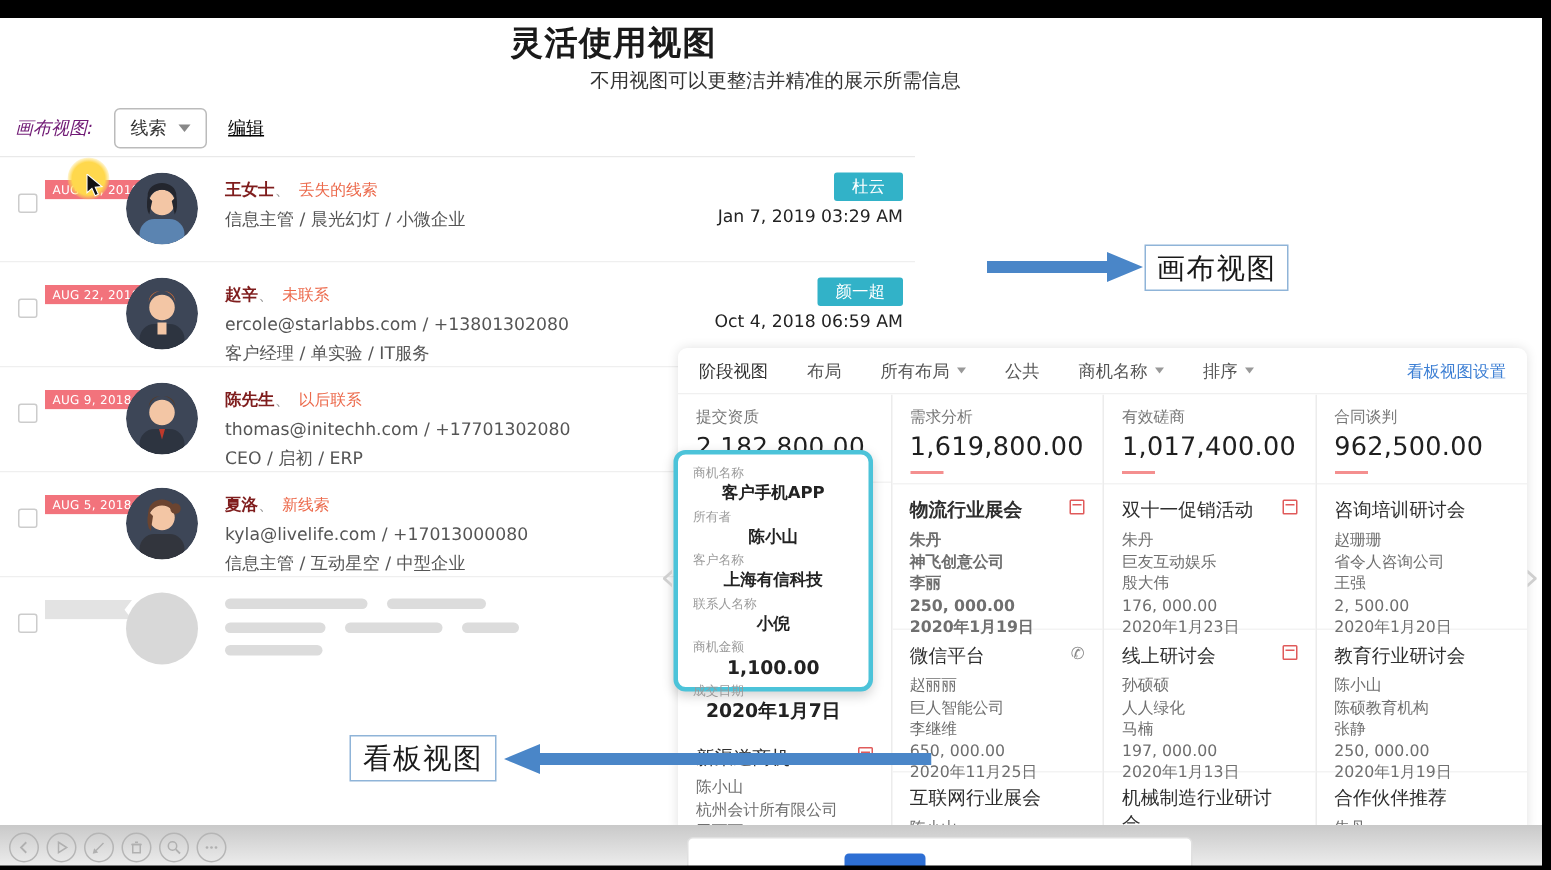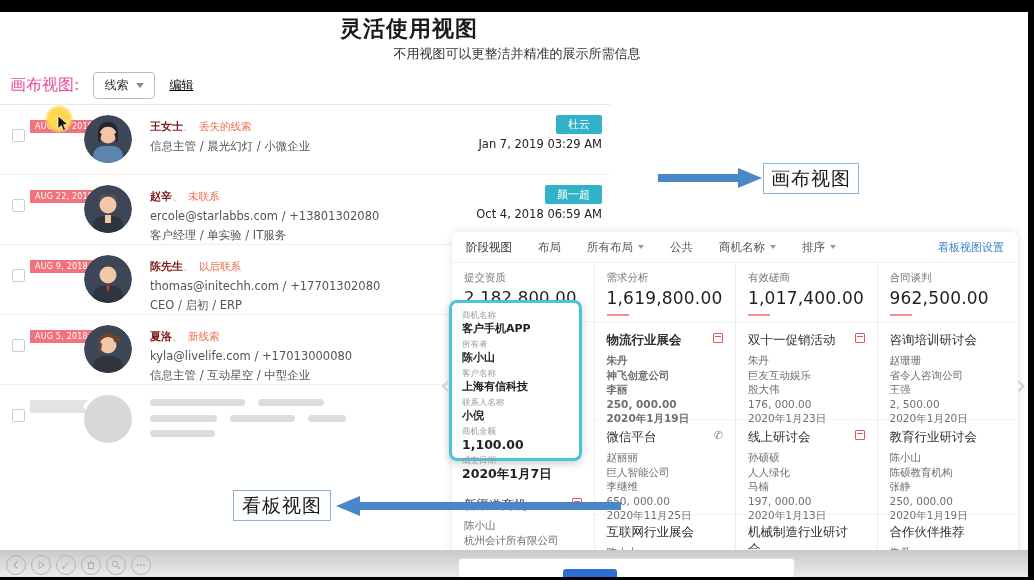--- a/index.html
+++ b/index.html
@@ -13,21 +13,21 @@
   .bar-right  { position:absolute; left:1028px; top:0; width:6px; height:580px; background:#000; z-index:40; }
 
   
   .page-title { position:absolute; left:0; top:14px; width:818px; text-align:center;
                 font-size:22px; font-weight:bold; color:#1a1a1a; letter-spacing:1px; }
   .page-subtitle { position:absolute; left:0; top:45px; width:1034px; text-align:center;
                    font-size:13px; color:#333; }
 
   
   .cv-controls { position:absolute; left:10px; top:72px; height:26px; display:flex; align-items:center; gap:14px; }
-  .cv-label { font-size:16px; color:#ec4899; }
+  .cv-label { font-size:12px; color:#701a75;font-style:italic; }
   .cv-select { display:flex; align-items:center; gap:8px; border:1px solid #bbb; border-radius:4px;
                background:#fff; padding:4px 10px; font-size:12px; color:#333; cursor:pointer; }
   .caret { width:0; height:0; border-left:4px solid transparent; border-right:4px solid transparent;
            border-top:5px solid #888; display:inline-block; }
   .cv-edit { font-size:12px; color:#000000; cursor:pointer;text-decoration:underline; }
 
   
   .lead-list { position:absolute; left:0; top:104px; width:610px; border-top:1px solid #e9e9e9; }
   .lead-row { position:relative; width:610px; height:70px; border-bottom:1px solid #efefef; background:#fff; }
   .checkbox { position:absolute; left:12px; top:24px; width:13px; height:13px; border:1px solid #ccc;
@@ -73,21 +73,21 @@
   .cal-icon::before { content:""; position:absolute; left:1px; right:1px; top:2px; height:1px; background:#e05a5a; }
   .phone-icon { position:absolute; right:0; top:0; font-size:11px; color:#888; }
   .kb-spacer { height:166px; }
 
   
   .hl-card { position:absolute; left:-3px; top:68px; width:133px; height:161px; background:#fff;
              border:3px solid #4cc3d9; border-radius:8px; box-shadow:0 3px 8px rgba(0,0,0,.18);
              padding:7px 10px; z-index:12; cursor:pointer; }
   .hl-label { font-size:8.5px; color:#9a9a9a; margin-top:4px; }
   .hl-label:first-child { margin-top:0; }
-  .hl-value { font-size:11px; font-weight:bold; color:#222; line-height:13px; }
+  .hl-value { font-size:11px; font-weight:bold; color:#222; line-height:13px;text-align:center; }
   .hl-value.big { font-size:12.5px; }
 
   
   .chev { position:absolute; font-size:26px; color:#cfcfcf; z-index:11; cursor:pointer; font-weight:normal; }
 
   
   .callout-box { position:absolute; background:#fff; border:1px solid #8fb4d8; z-index:20;
                  display:flex; align-items:center; justify-content:center;
                  font-size:19px; color:#1a1a1a; letter-spacing:1px; }
   .arrow-svg { position:absolute; z-index:20; }

